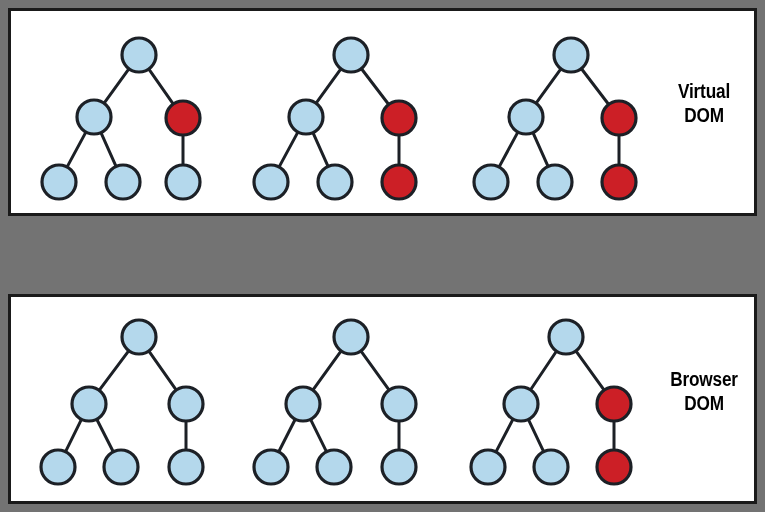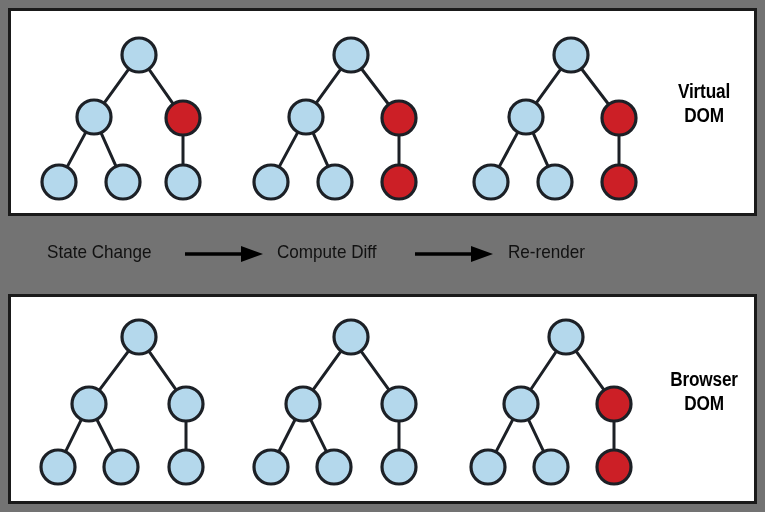--- a/index.html
+++ b/index.html
@@ -170,42 +170,20 @@
         <circle cx="480" cy="171" r="17" class="tree-node" fill="#b4d8ec"></circle>
         <circle cx="544" cy="171" r="17" class="tree-node" fill="#b4d8ec"></circle>
         <circle cx="608" cy="171" r="17" class="tree-node" fill="#cc1f26"></circle>
       </svg>
   </div>
   <div class="panel-label" id="label-virtual-dom">
     <span class="ln">Virtual</span>
     <span class="ln">DOM</span>
   </div>
 
-  <div id="flow-row">
-
-    <div class="flow-step" id="flow-step-0">State Change</div>
-
-    <div class="flow-arrow" id="flow-arrow-0">
-      <svg width="82" height="20" viewBox="0 0 82 20">
-        <line class="arrow-shaft" x1="2" y1="10" x2="62" y2="10"></line>
-        <polygon class="arrow-head" points="58,2 80,10 58,18"></polygon>
-      </svg>
-    </div>
-
-    <div class="flow-step" id="flow-step-1">Compute Diff</div>
-
-    <div class="flow-arrow" id="flow-arrow-1">
-      <svg width="82" height="20" viewBox="0 0 82 20">
-        <line class="arrow-shaft" x1="2" y1="10" x2="62" y2="10"></line>
-        <polygon class="arrow-head" points="58,2 80,10 58,18"></polygon>
-      </svg>
-    </div>
-
-    <div class="flow-step" id="flow-step-2">Re-render</div>
-  </div>
 
   <div class="panel" id="panel-browser-dom">
     <svg class="tree-canvas" id="canvas-browser-dom" viewBox="0 0 743 204">
         <line x1="118.43064939372071" y1="52.82292981241425" x2="87.56935060627929" y2="94.17707018758576" class="tree-edge"></line>
         <line x1="137.1885137379151" y1="53.0985195838364" x2="165.8114862620849" y2="93.9014804161636" class="tree-edge"></line>
         <line x1="70.93587758049102" y1="121.3561197557763" x2="54.064122419508976" y2="155.6438802442237" class="tree-edge"></line>
         <line x1="85.24584730894284" y1="121.26526188948124" x2="102.75415269105716" y2="155.73473811051878" class="tree-edge"></line>
         <line x1="175" y1="123" x2="175" y2="154" class="tree-edge"></line>
         <line x1="330.6818346491561" y1="53.006605802219596" x2="301.3181653508439" y2="93.9933941977804" class="tree-edge"></line>
         <line x1="349.3181653508439" y1="53.006605802219596" x2="378.6818346491561" y2="93.9933941977804" class="tree-edge"></line>

